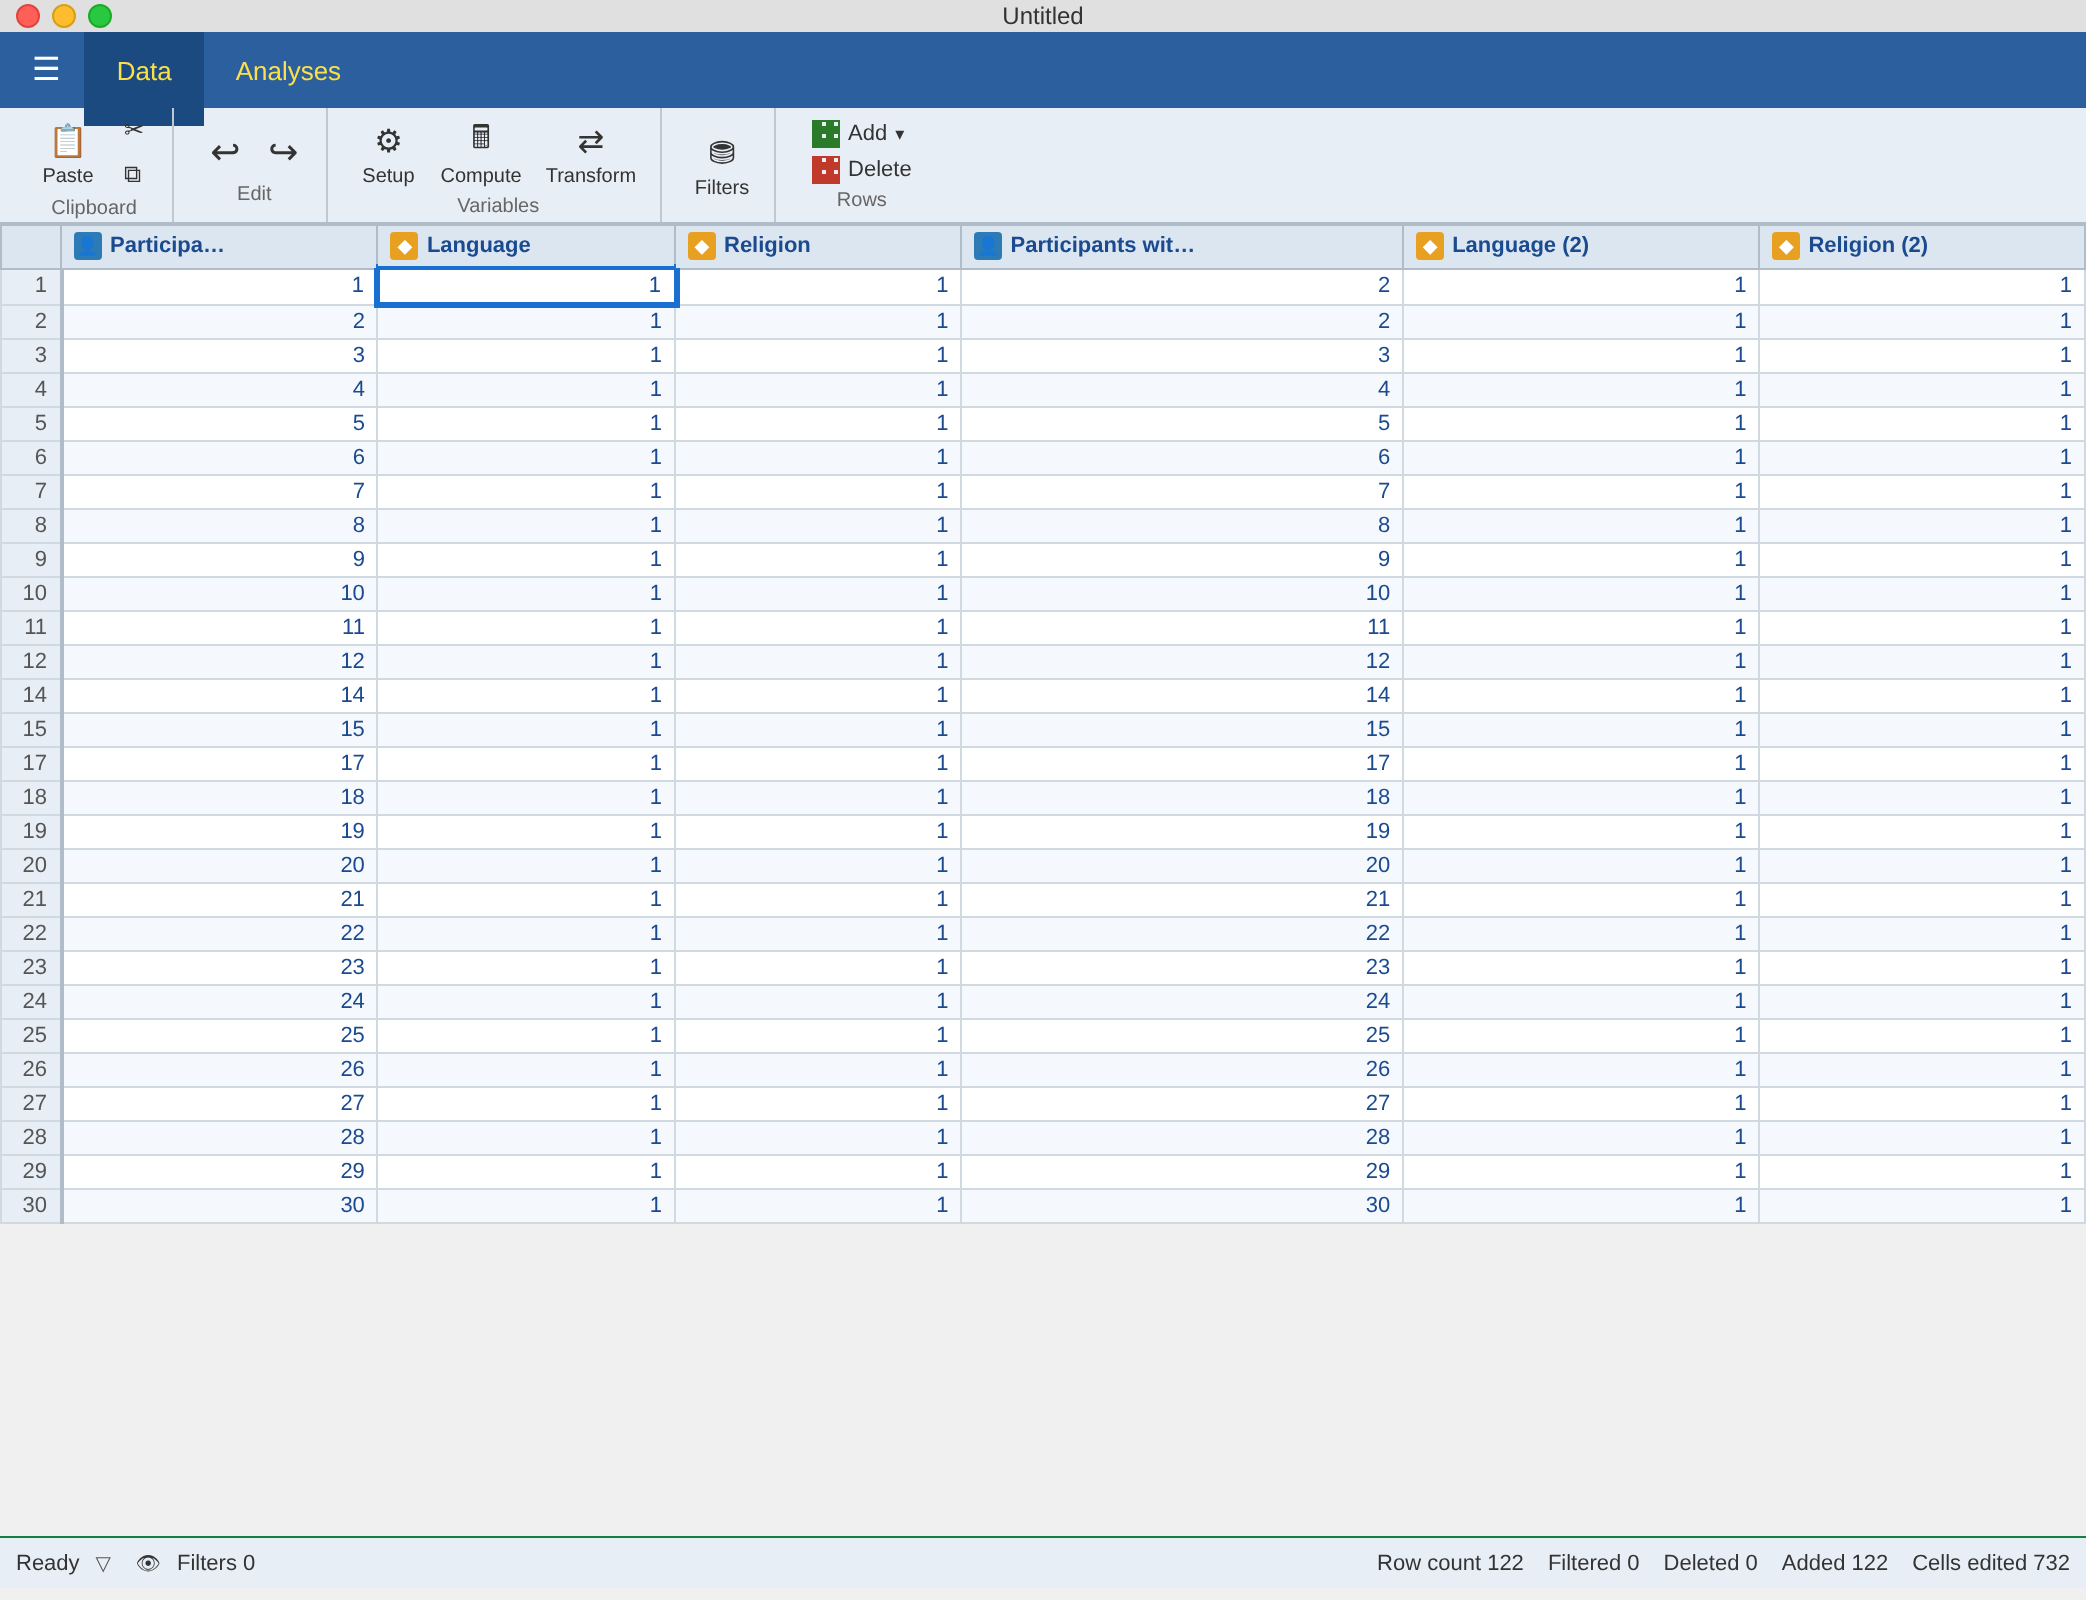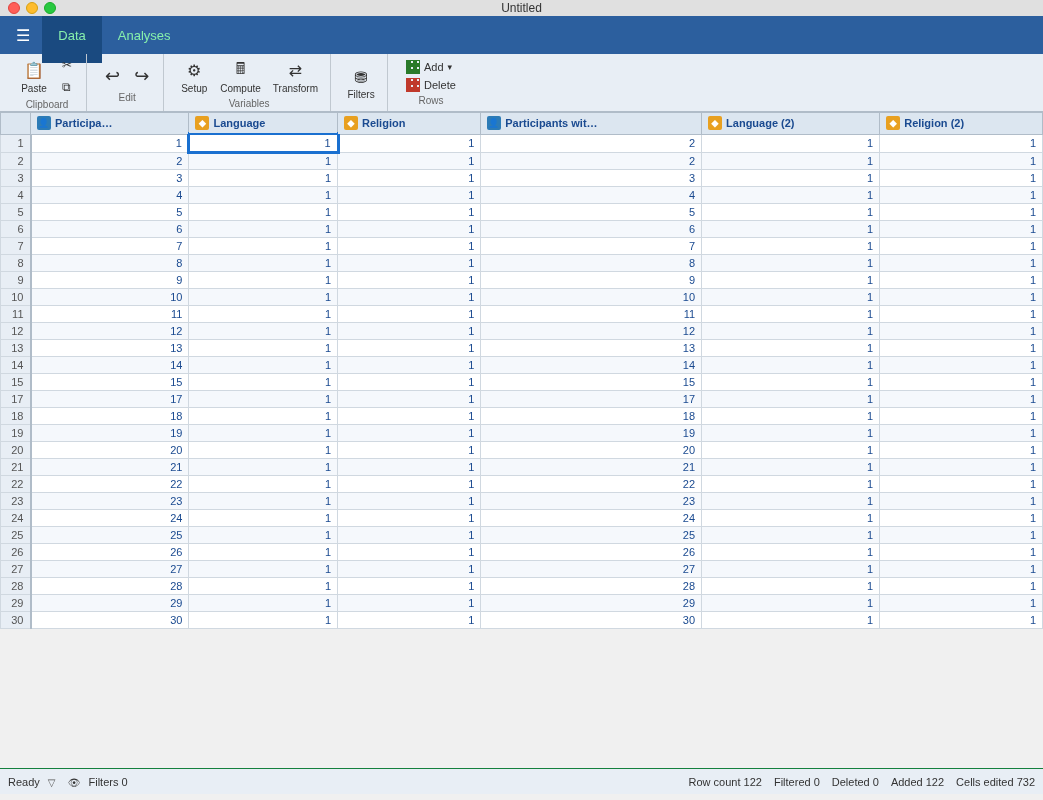--- a/index.html
+++ b/index.html
@@ -40,21 +40,21 @@
     }
     .hamburger-btn {
       color: white;
       font-size: 16px;
       cursor: pointer;
       padding: 4px 8px;
       margin-right: 4px;
     }
     .tab {
       padding: 20px 16px;
-      color: #86efac;
+      color: #fde047;
       cursor: pointer;
       border-radius: 3px 3px 0 0;
       font-size: 13px;
       font-weight: 500;
     }
     .tab.active {
       background: #1a4a80;
     }
 
     
@@ -511,29 +511,20 @@
           <tr>
             <td>12</td>
             <td>12</td>
             <td>1</td>
             <td>1</td>
             <td>12</td>
             <td>1</td>
             <td>1</td>
           </tr>
           <tr>
-            <td>13</td>
-            <td>13</td>
-            <td>1</td>
-            <td>1</td>
-            <td>13</td>
-            <td>1</td>
-            <td>1</td>
-          </tr>
-          <tr>
             <td>14</td>
             <td>14</td>
             <td>1</td>
             <td>1</td>
             <td>14</td>
             <td>1</td>
             <td>1</td>
           </tr>
           <tr>
             <td>15</td>

